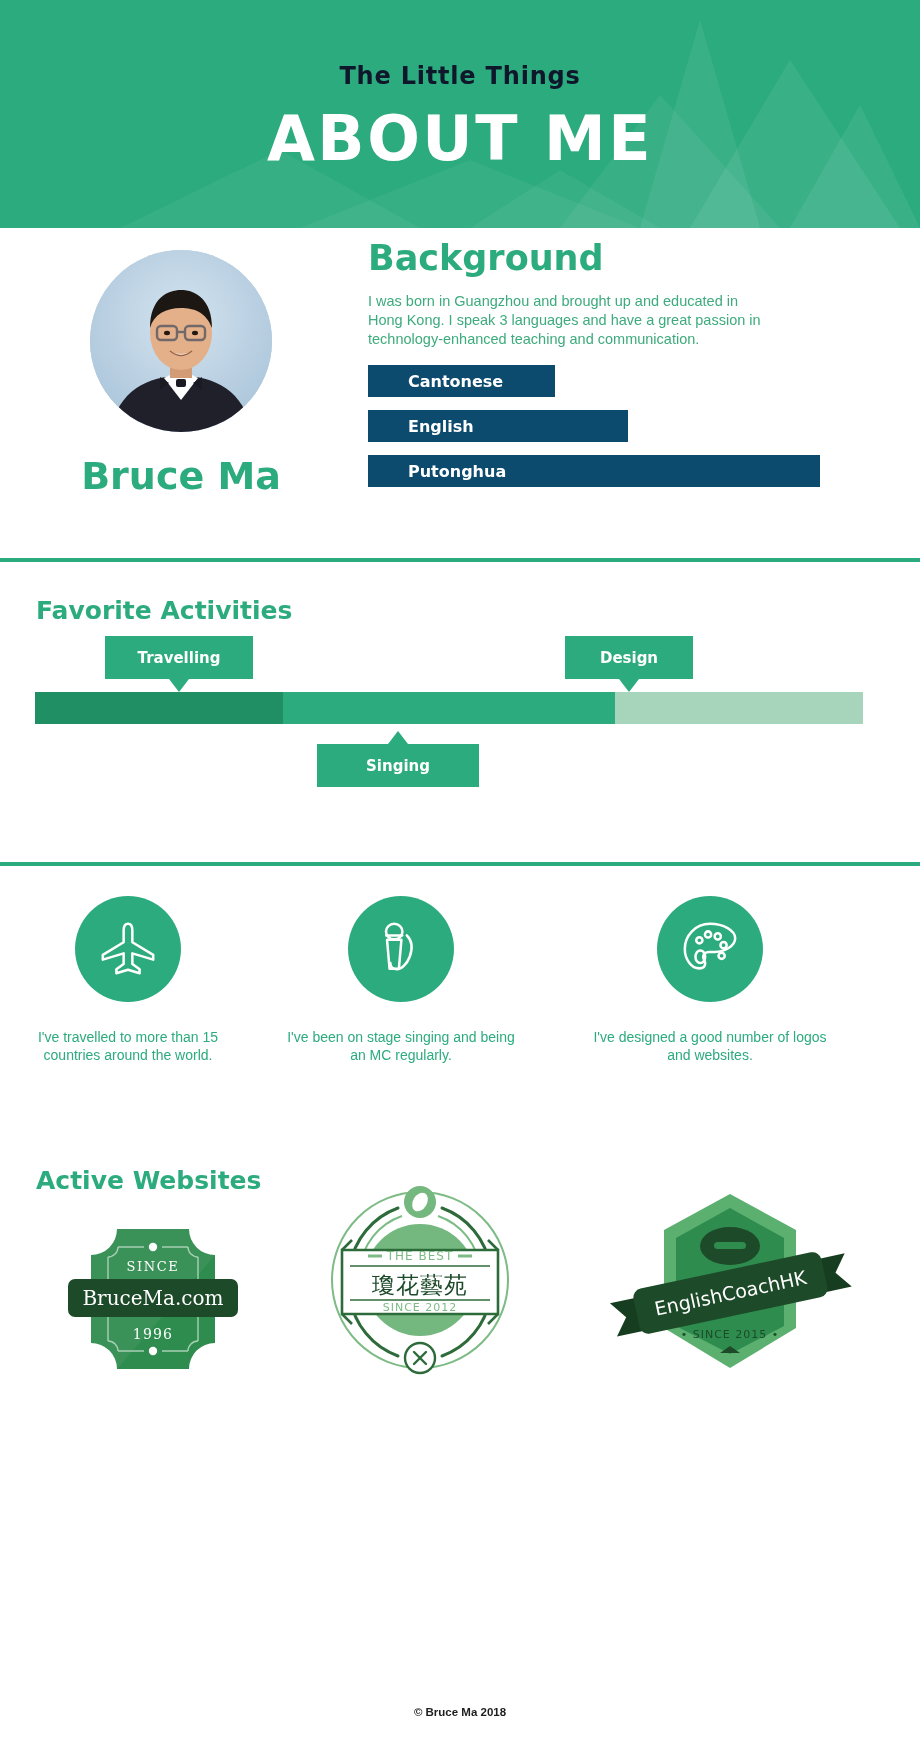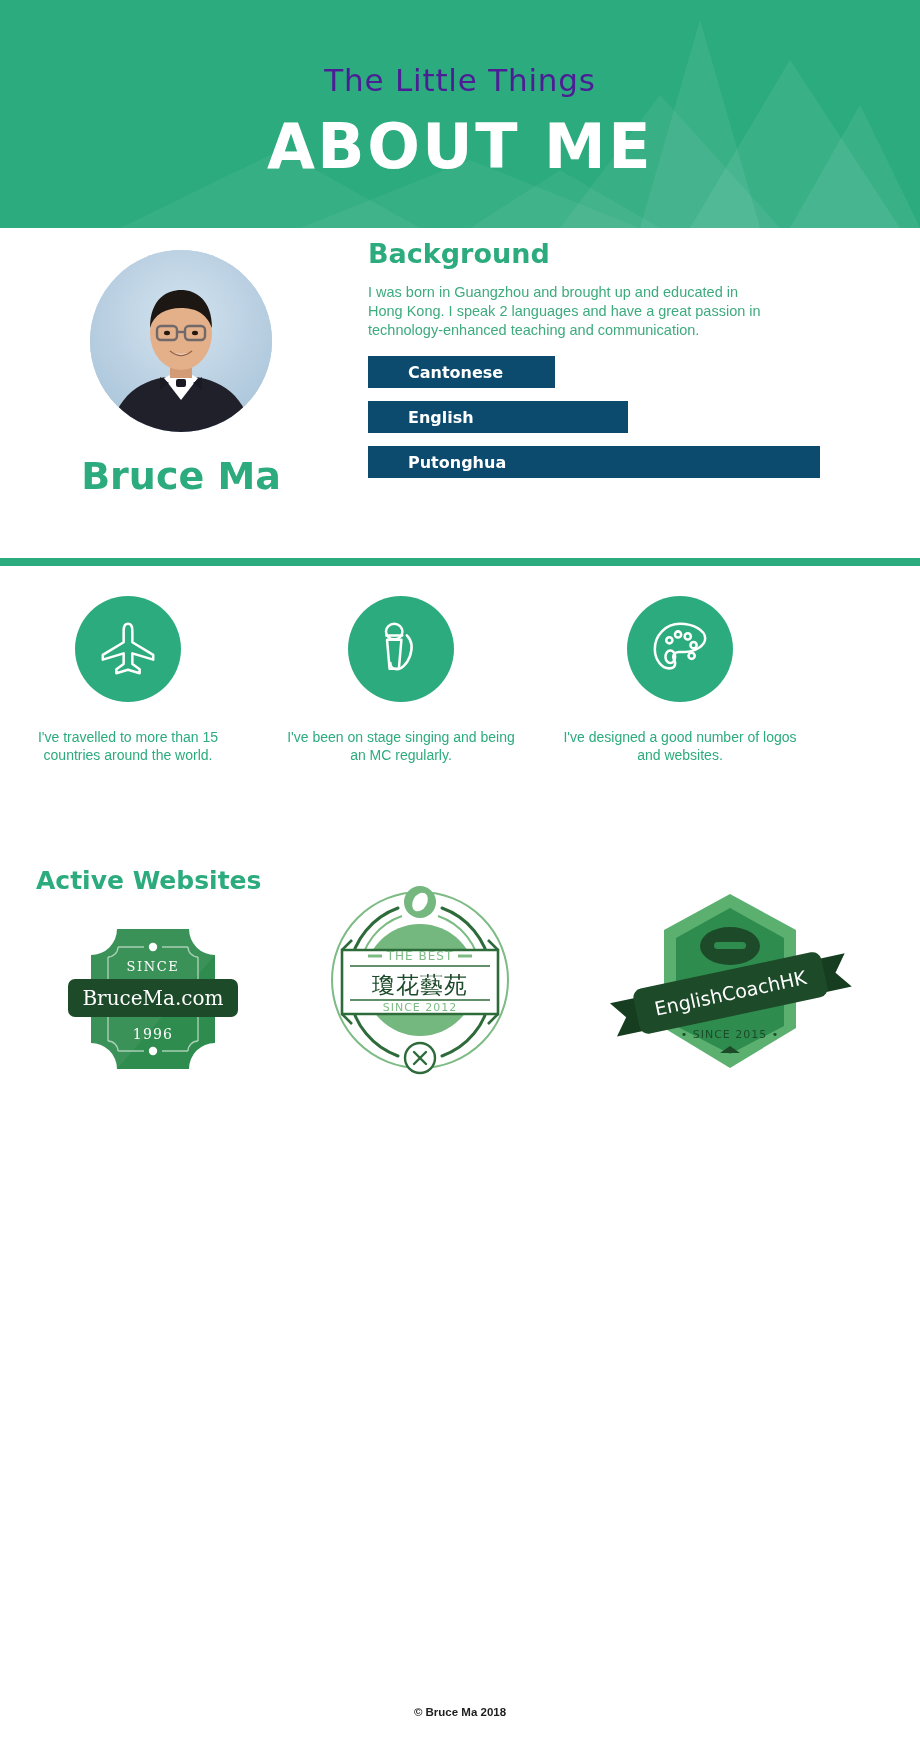--- a/index.html
+++ b/index.html
@@ -25,24 +25,24 @@
     overflow: hidden;
   }
   .header-mtns { position: absolute; inset: 0; }
   .header-text {
     position: relative;
     z-index: 3;
     text-align: center;
     padding-top: 62px;
   }
   .header-sub {
-    color: #4c1d95;
-    font-size: 31px;
+    color: #0f172a;
+    font-size: 24px;
     letter-spacing: 0.8px;
-    font-weight: 400;
+    font-weight: 700;
     font-family: "DejaVu Sans", sans-serif;
   }
   .header-title {
     color: #ffffff;
     font-size: 62px;
     font-weight: bold;
     letter-spacing: 2.5px;
     margin-top: 12px;
     font-family: "DejaVu Sans", sans-serif;
   }
@@ -75,21 +75,21 @@
     color: #2cab7e;
     font-family: "DejaVu Sans", sans-serif;
   }
 
   .bg-col {
     position: absolute;
     left: 368px; top: 10px;
     width: 520px;
   }
   .bg-title {
-    font-size: 27px;
+    font-size: 35px;
     font-weight: bold;
     color: #2cab7e;
     font-family: "DejaVu Sans", sans-serif;
   }
   .bg-para {
     margin-top: 14px;
     font-size: 14.5px;
     line-height: 1.32;
     color: #3dab7d;
     width: 402px;
@@ -273,37 +273,61 @@
 
           <path d="M80 102 Q91 110 102 102 Q91 106 80 102 Z" fill="#ffffff"></path>
           <path d="M80 101 Q91 110 102 101" stroke="#9a6444" stroke-width="1.6" fill="none"></path>
         </svg>
       </div>
       <div class="avatar-name">Bruce Ma</div>
     </div>
 
     <div class="bg-col">
       <div class="bg-title">Background</div>
-      <div class="bg-para">I was born in Guangzhou and brought up and educated in Hong Kong. I speak 2 languages and have a great passion in technology-enhanced teaching and communication.</div>
+      <div class="bg-para">I was born in Guangzhou and brought up and educated in Hong Kong. I speak 3 languages and have a great passion in technology-enhanced teaching and communication.</div>
       <div class="lang-list">
         <div class="lang-bar" style="width:36%">
           <span>Cantonese</span>
         </div>
         <div class="lang-bar" style="width:50%">
           <span>English</span>
         </div>
         <div class="lang-bar" style="width:87%">
           <span>Putonghua</span>
         </div>
       </div>
     </div>
   </div>
 
   <div class="divider"></div>
 
+  <div class="activities">
+    <div class="sec-title">Favorite Activities</div>
+
+    <div class="tag" style="left:105px; top:74px; width:148px;">
+      <span>Travelling</span>
+      <i class="caret-down"></i>
+    </div>
+
+    <div class="tag" style="left:565px; top:74px; width:128px;">
+      <span>Design</span>
+      <i class="caret-down"></i>
+    </div>
+
+    <div class="stackbar">
+      <div class="seg-0" style="width:30%"></div>
+      <div class="seg-1" style="width:40%"></div>
+      <div class="seg-2" style="width:30%"></div>
+    </div>
+
+    <div class="tag" style="left:317px; top:182px; width:162px;">
+      <span>Singing</span>
+      <i class="caret-up"></i>
+    </div>
+  </div>
 
   <div class="divider"></div>
 
   <div class="stats">
 
     <div class="stat" style="left:8px; top:30px;">
       <div class="circle">
         <svg viewBox="0 0 64 64" fill="none" stroke="#ffffff" stroke-width="2.6" stroke-linejoin="round" stroke-linecap="round">
           <path d="M32 6 c3 0 4.5 3 4.5 7 v12 L58 38 v5 L36.5 36.5 v11 L44 53 v4 l-12-3.5 L20 57 v-4 l7.5-5.5 v-11 L6 43 v-5 L27.5 25 V13 c0-4 1.5-7 4.5-7 z"></path>
         </svg>
@@ -316,21 +340,21 @@
         <svg viewBox="0 0 64 64" fill="none" stroke="#ffffff" stroke-width="2.6" stroke-linejoin="round" stroke-linecap="round">
           <ellipse cx="25" cy="14" rx="8.5" ry="8"></ellipse>
           <path d="M16.8 18 h16.4"></path>
           <path d="M17.6 22.5 h14.8 l-2.6 30 h-9.6 z"></path>
           <path d="M38 18 c6 6 6 14 3 22 c-3 8 -9 13 -13 13 c-4.5 0 -7 -3 -7 -6.5"></path>
         </svg>
       </div>
       <div class="cap">I've been on stage singing and being an MC regularly.</div>
     </div>
 
-    <div class="stat" style="left:560px; top:30px;">
+    <div class="stat" style="left:590px; top:30px;">
       <div class="circle">
         <svg viewBox="0 0 64 64" fill="none" stroke="#ffffff" stroke-width="2.6" stroke-linejoin="round" stroke-linecap="round">
           <path d="M32 6 C17 6 6 18 6 32 c0 11 7 20 15 20 c4 0 6-2 6-5 c0-3-2-4-2-7 c0-3 2.5-5 6-5 h6 c10 0 21-6 21-14 C58 13 46 6 32 6 z"></path>
           <circle cx="21" cy="23" r="3.2"></circle>
           <circle cx="30" cy="17" r="3.2"></circle>
           <circle cx="40" cy="19" r="3.2"></circle>
           <circle cx="46" cy="28" r="3.2"></circle>
           <circle cx="44" cy="39" r="3.2"></circle>
           <ellipse cx="22" cy="40" rx="5" ry="6.5"></ellipse>
         </svg>

